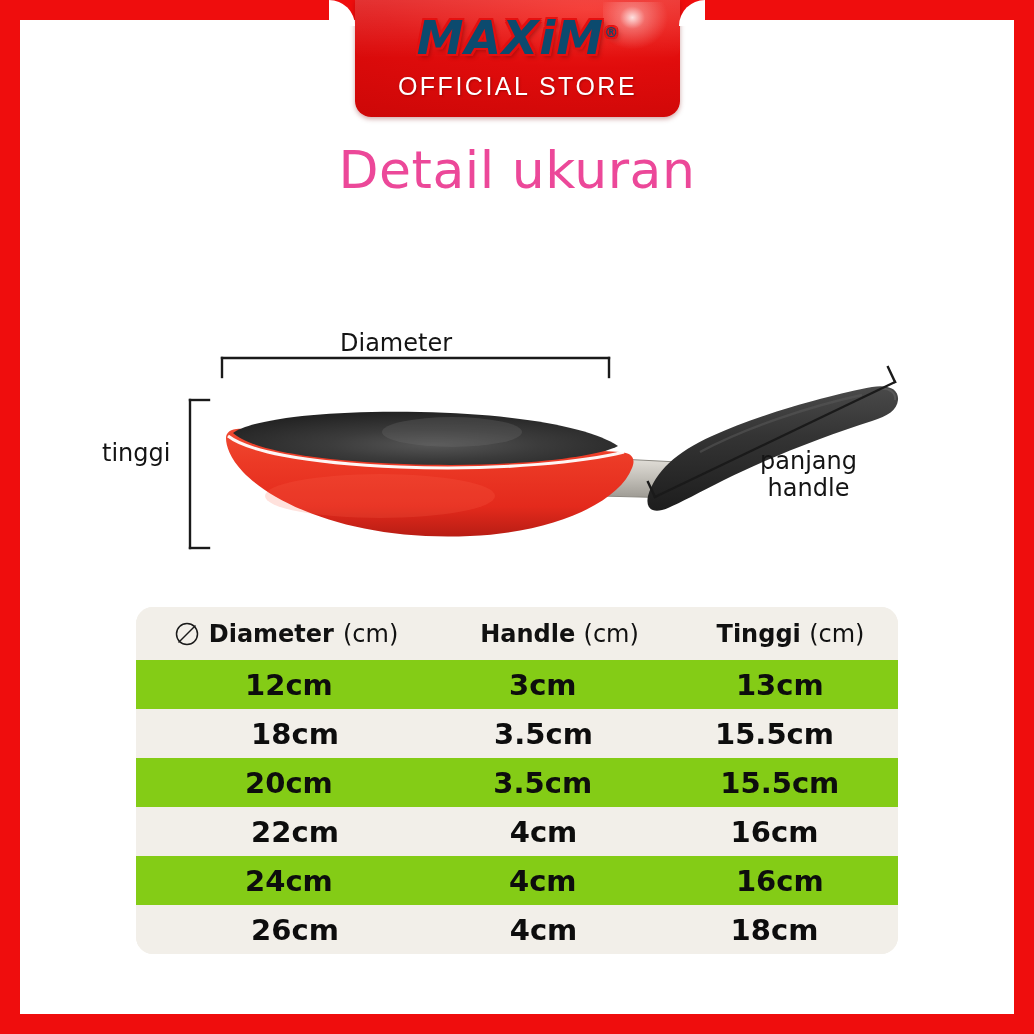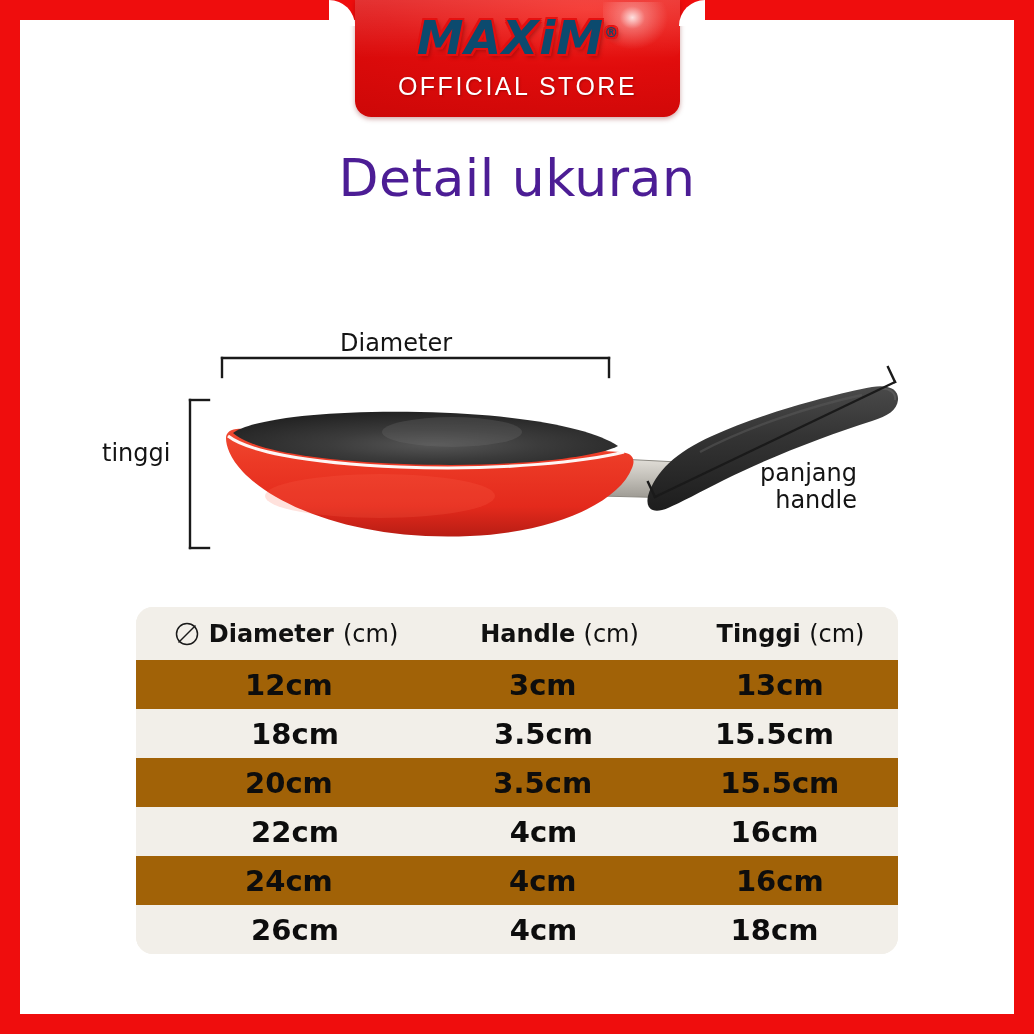--- a/index.html
+++ b/index.html
@@ -106,24 +106,24 @@
     letter-spacing: 2.5px;
     color: #ffffff;
     text-shadow: 1px 1px 2px rgba(110,0,0,0.5);
     white-space: nowrap;
   }
 
   
   .page-title {
     position: absolute;
     left: 0; right: 0;
-    top: 148px;
+    top: 140px;
     text-align: center;
     font-size: 52px;
-    color: #4c1d95;
+    color: #ec4899;
     font-weight: normal;
     letter-spacing: 0.5px;
     font-family: "DejaVu Sans", sans-serif;
   }
 
   
   .illus {
     position: absolute;
     left: 0; top: 300px;
     width: 1034px; height: 290px;
@@ -131,39 +131,39 @@
   .illus svg { display: block; }
   .anno-label {
     position: absolute;
     font-size: 24px;
     color: #141414;
     font-family: "DejaVu Sans", sans-serif;
     white-space: nowrap;
   }
   .lbl-diameter { left: 340px; top: 29px; }
   .lbl-tinggi   { left: 102px; top: 139px; }
-  .lbl-handle   { left: 760px; top: 160px; text-align: right; line-height: 1.12; }
+  .lbl-handle   { left: 760px; top: 148px; text-align: center; line-height: 1.12; }
 
   
   .spec-table {
     position: absolute;
     left: 136px;
     top: 607px;
     width: 762px;
     border-radius: 17px;
     overflow: hidden;
     background: #f2efe9;
   }
   .spec-row {
     display: flex;
     align-items: center;
     height: 49px;
   }
   .spec-row.head { height: 53px; background: #f2efe9; }
-  .spec-row.odd  { background: #a16207; gap: 16px; }
+  .spec-row.odd  { background: #84cc16; gap: 16px; }
   .spec-row.even { background: #f2efe9; justify-content: center; }
 
   .cell {
     font-size: 29px;
     color: #0d0d0d;
     font-family: "DejaVu Sans", sans-serif;
     text-align: center;
     font-weight: bold;
   }
   .c-diameter { width: 300px; padding-left: 18px; box-sizing: border-box; }

